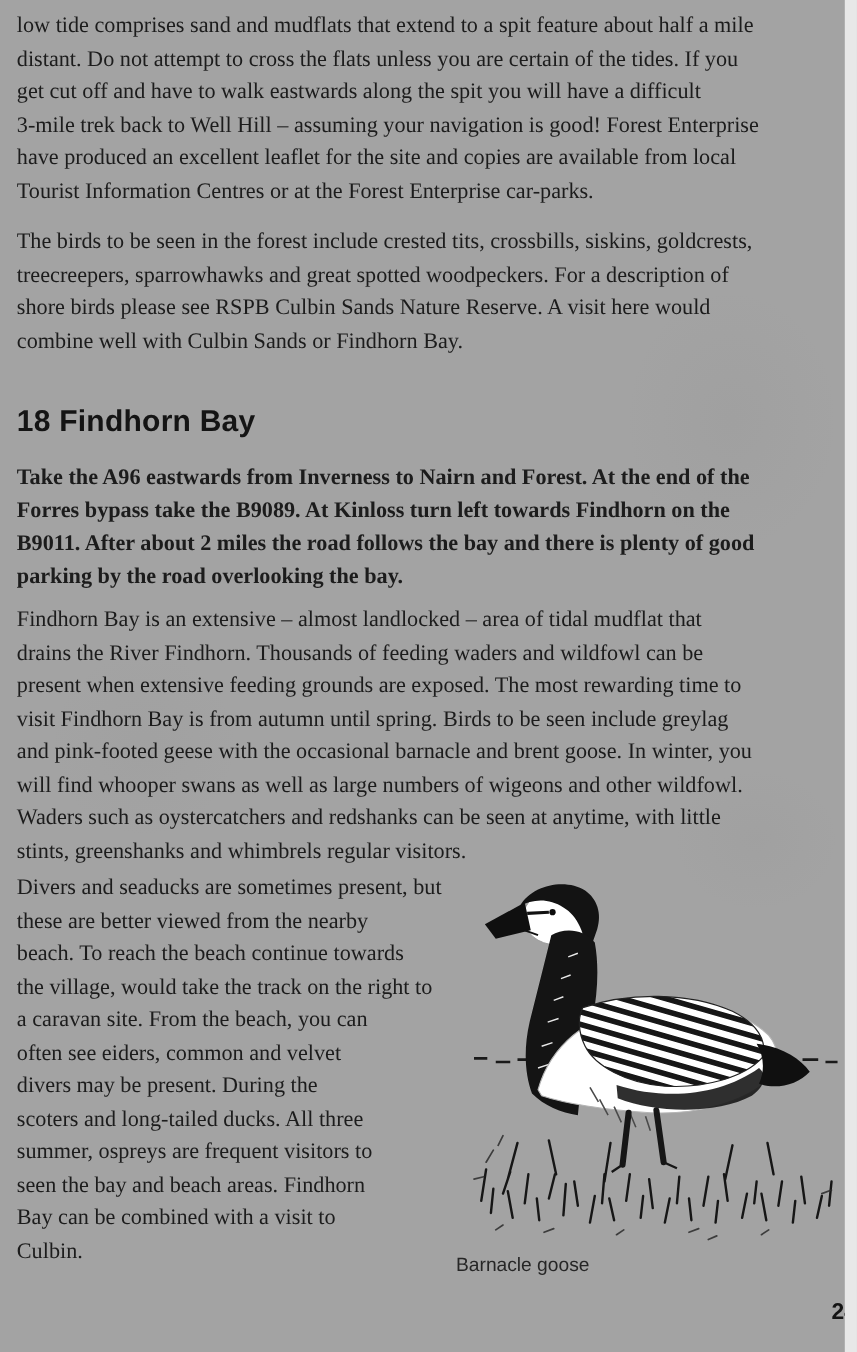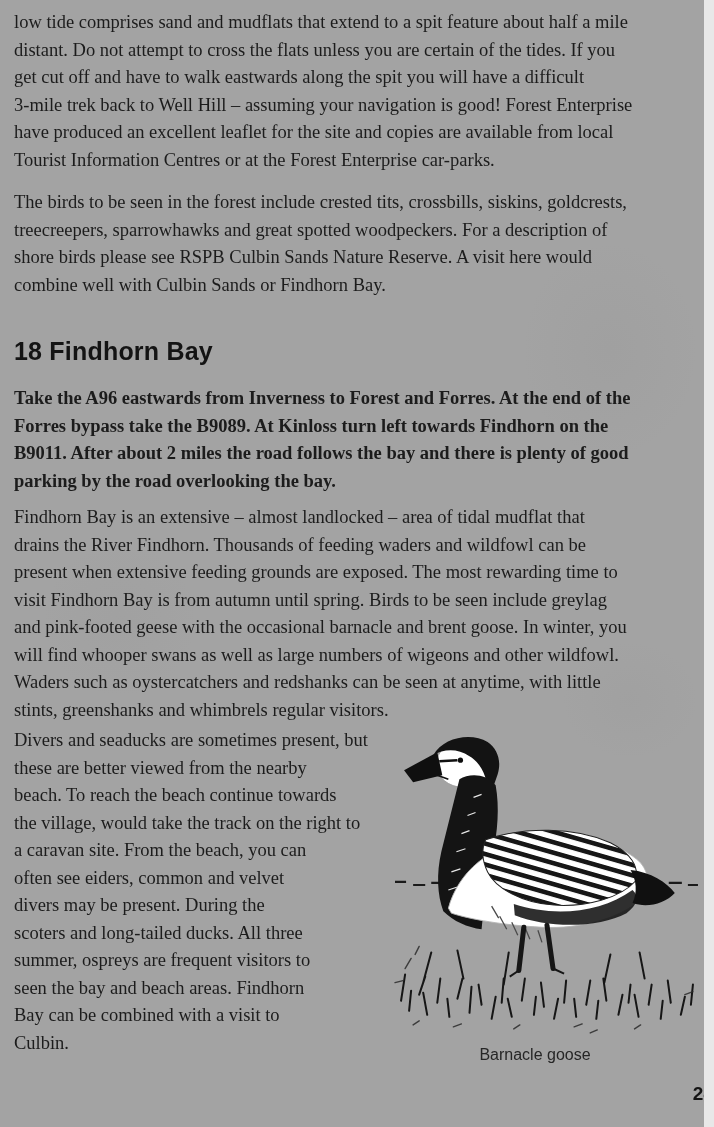--- a/index.html
+++ b/index.html
@@ -31,21 +31,21 @@
     color:#141414;
   }
   .directions { font-weight:bold; margin-top:20px; }
   .p4 { margin-top:9px; }
   .p5 { margin-top:3px; width:450px; }
 
   .figure { position:absolute; left:393px; top:731px; width:312px; height:312px; }
   .figure svg { display:block; width:100%; height:100%; }
   .caption {
     position:absolute; left:380px; top:1046px; width:310px;
-    text-align:center;
+    text-align:left;
     font-family:"Liberation Sans", sans-serif;
     font-size:16px; color:#262626;
   }
   .pagenum {
     position:absolute; left:0; top:1083px; width:714px;
     text-align:right;
     font-family:"Liberation Sans", sans-serif;
     font-weight:bold; font-size:19px; color:#141414;
   }
 </style>
@@ -70,21 +70,21 @@
     <div class="para p2">
         <div class="line">The birds to be seen in the forest include crested tits, crossbills, siskins, goldcrests,</div>
         <div class="line">treecreepers, sparrowhawks and great spotted woodpeckers. For a description of</div>
         <div class="line">shore birds please see RSPB Culbin Sands Nature Reserve. A visit here would</div>
         <div class="line">combine well with Culbin Sands or Findhorn Bay.</div>
       </div>
 
     <div class="heading">18 Findhorn Bay</div>
 
     <div class="para directions">
-        <div class="line">Take the A96 eastwards from Inverness to Forest and Forres. At the end of the</div>
+        <div class="line">Take the A96 eastwards from Inverness to Nairn and Forest. At the end of the</div>
         <div class="line">Forres bypass take the B9089. At Kinloss turn left towards Findhorn on the</div>
         <div class="line">B9011. After about 2 miles the road follows the bay and there is plenty of good</div>
         <div class="line">parking by the road overlooking the bay.</div>
       </div>
 
     <div class="para p4">
         <div class="line">Findhorn Bay is an extensive – almost landlocked – area of tidal mudflat that</div>
         <div class="line">drains the River Findhorn. Thousands of feeding waders and wildfowl can be</div>
         <div class="line">present when extensive feeding grounds are exposed. The most rewarding time to</div>
         <div class="line">visit Findhorn Bay is from autumn until spring. Birds to be seen include greylag</div>

